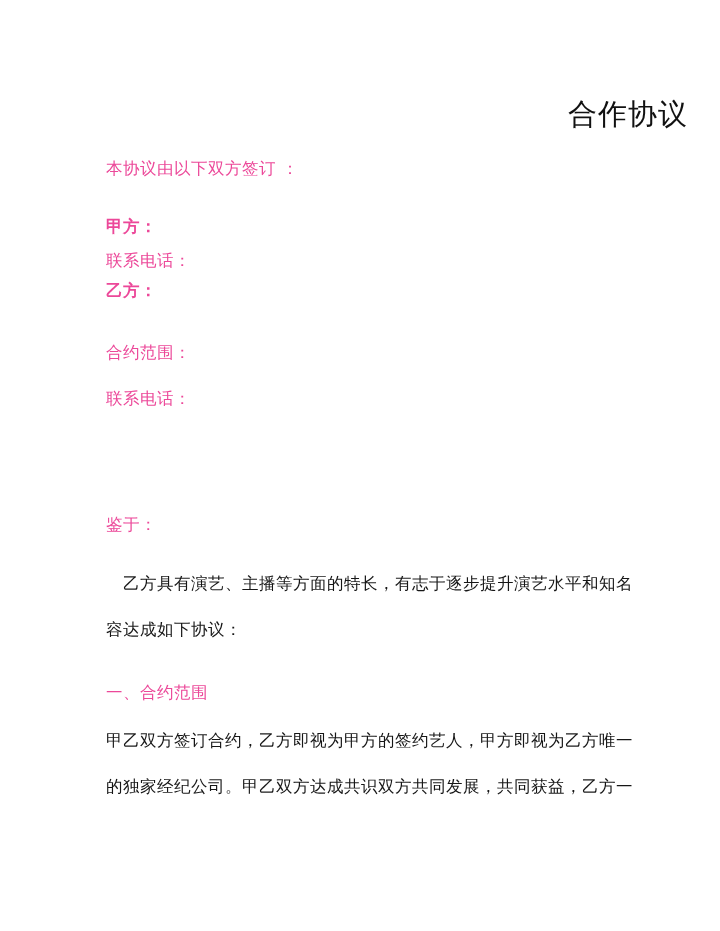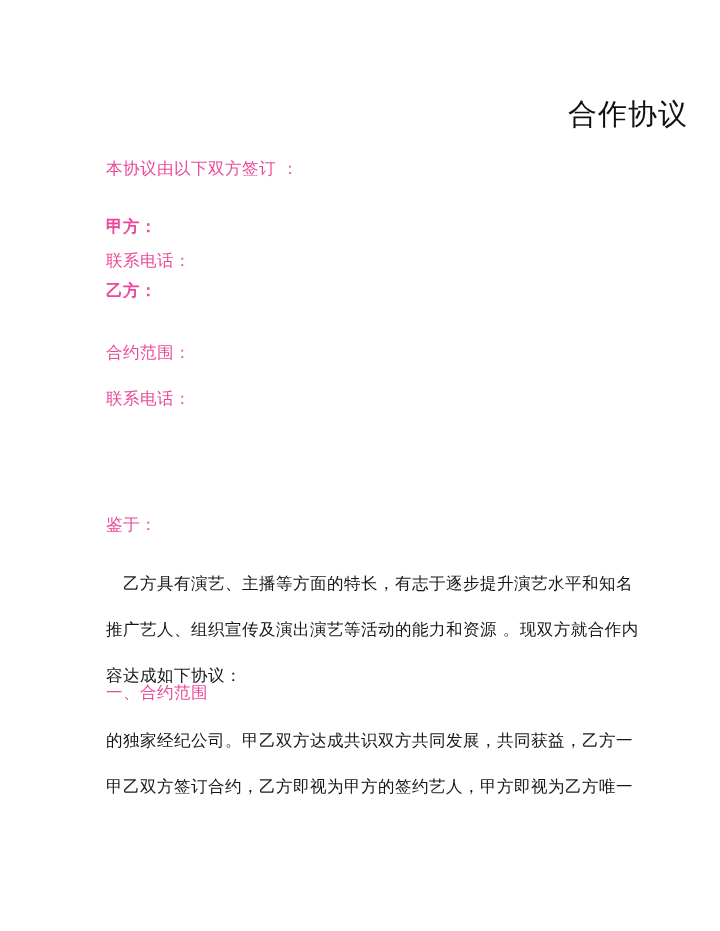--- a/index.html
+++ b/index.html
@@ -72,24 +72,23 @@
   <div class="line bold" style="top:280px;">乙方：</div>
 
   <div class="line" style="top:342px;">合约范围：</div>
 
   <div class="line" style="top:388px;">联系电话：</div>
 
   <div class="line" style="top:480px;margin-top:34px;">鉴于：</div>
 
   <div class="para" style="top:526px;margin-top:47px;">
     <span class="pline">　乙方具有演艺、主播等方面的特长，有志于逐步提升演艺水平和知名</span>
-    <span class="pline">推广艺人、组织宣传及演出演艺等活动的能力和资源 。现双方就合作内</span>
     <span class="pline">容达成如下协议：</span>
   </div>
 
   <div class="line" style="top:682px;">一、合约范围</div>
 
   <div class="para" style="top:730px;">
+    <span class="pline">甲乙双方签订合约，乙方即视为甲方的签约艺人，甲方即视为乙方唯一</span>
     <span class="pline">的独家经纪公司。甲乙双方达成共识双方共同发展，共同获益，乙方一</span>
-    <span class="pline">甲乙双方签订合约，乙方即视为甲方的签约艺人，甲方即视为乙方唯一</span>
   </div>
 
 </div>
 
 </body></html>

